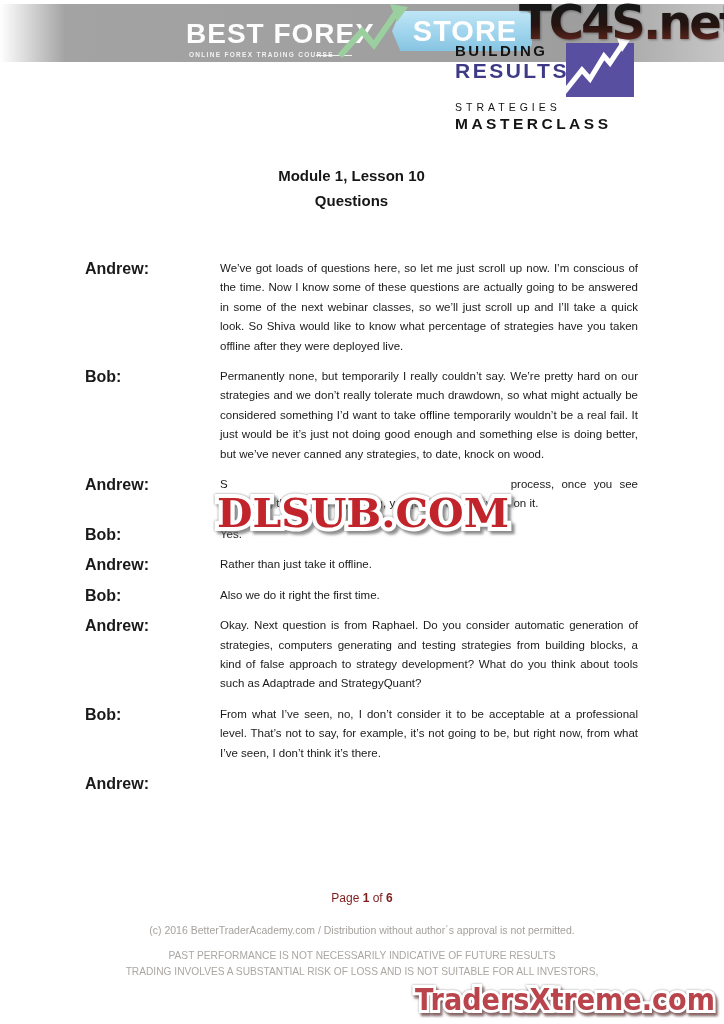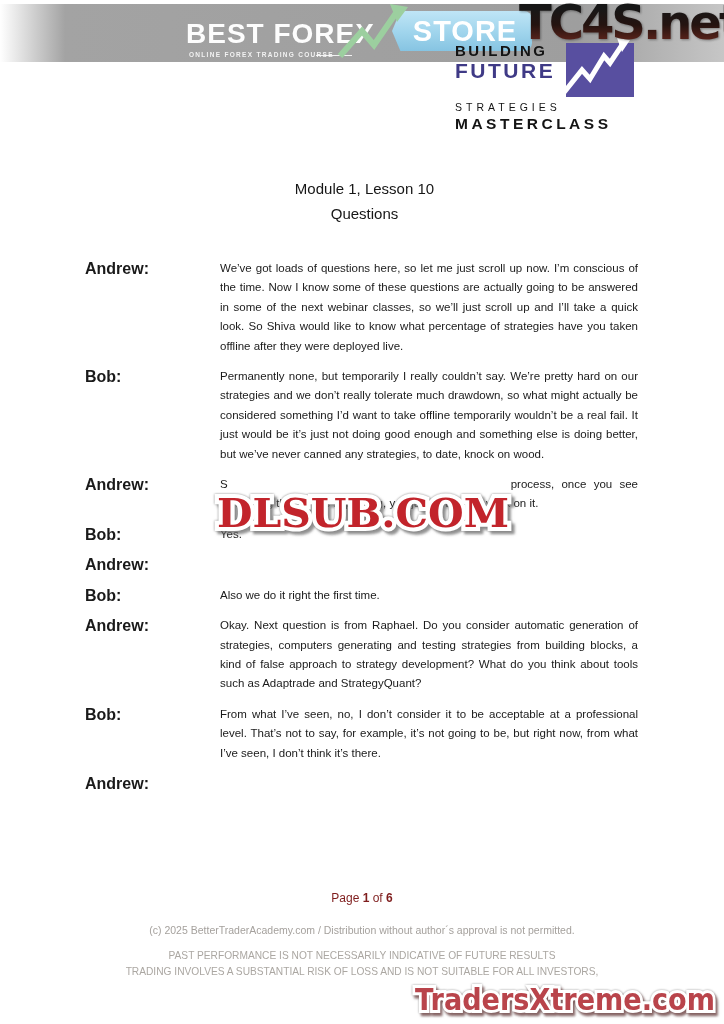--- a/index.html
+++ b/index.html
@@ -46,22 +46,22 @@
   
   .mc-logo { position:absolute; left:455px; top:42px; }
   .mc-building { font-size:15px; font-weight:bold; letter-spacing:2.5px; color:#141414; }
   .mc-robust { font-size:21px; font-weight:bold; letter-spacing:2.5px; color:#3f3a86; margin-top:0px; }
   .mc-strategies { font-size:10.5px; letter-spacing:4px; color:#141414; margin-top:18px; }
   .mc-masterclass { font-size:15.5px; font-weight:bold; letter-spacing:3.5px; color:#141414; margin-top:2px; }
   .mc-square { position:absolute; left:556px; top:38px; overflow:visible; }
 
   
   .doc-title, .doc-subtitle {
-    position:absolute; left:0; width:703px; text-align:center; margin:13px;
-    font-size:15px; font-weight:normal; color:#161616;
+    position:absolute; left:0; width:703px; text-align:center; margin:0;
+    font-size:15px; font-weight:bold; color:#161616;
   }
   .doc-title { top:167px; }
   .doc-subtitle { top:192px; }
 
   
   .dialog { position:absolute; left:85px; top:259px; width:553px; }
   .para { display:flex; margin-bottom:11px; }
   .speaker { width:135px; flex:0 0 135px; font-weight:bold; font-size:16px; line-height:19.4px; }
   .speech { flex:1; font-size:11.5px; line-height:19.4px; text-align:justify; }
   .covered-gap { display:inline-block; width:283px; height:1px; }
@@ -96,21 +96,21 @@
     </svg>
   </div>
 
   <svg class="mc-square" width="92" height="66" viewBox="0 0 92 66">
     <rect x="10" y="5" width="68" height="54" fill="#584fa0"></rect>
     <polyline points="2,62 26,32 34,41 48,18 54,25 66,7" fill="none" stroke="#ffffff" stroke-width="5" stroke-linejoin="miter"></polyline>
     <polygon points="61,0 74,2 66,14" fill="#ffffff"></polygon>
   </svg>
   <div class="mc-logo">
     <div class="mc-building">BUILDING</div>
-    <div class="mc-robust">FUTURE</div>
+    <div class="mc-robust">RESULTS</div>
     <div class="mc-strategies">STRATEGIES</div>
     <div class="mc-masterclass">MASTERCLASS</div>
   </div>
 
   <div class="tc4s">TC4S.net</div>
 
   <h1 class="doc-title">Module 1, Lesson 10</h1>
   <h2 class="doc-subtitle">Questions</h2>
 
   <div class="dialog">
@@ -125,40 +125,41 @@
     <div class="para">
       <div class="speaker">Andrew:</div>
       <div class="speech"><span>S</span><span class="covered-gap"></span><span>process, once you see something that needs improving, you just get in and work on it.</span></div>
     </div>
     <div class="para">
       <div class="speaker">Bob:</div>
       <div class="speech">Yes.</div>
     </div>
     <div class="para">
       <div class="speaker">Andrew:</div>
+      <div class="speech">Rather than just take it offline.</div>
     </div>
     <div class="para">
       <div class="speaker">Bob:</div>
       <div class="speech">Also we do it right the first time.</div>
     </div>
     <div class="para">
       <div class="speaker">Andrew:</div>
       <div class="speech">Okay. Next question is from Raphael. Do you consider automatic generation of strategies, computers generating and testing strategies from building blocks, a kind of false approach to strategy development? What do you think about tools such as Adaptrade and StrategyQuant?</div>
     </div>
     <div class="para">
       <div class="speaker">Bob:</div>
       <div class="speech">From what I’ve seen, no, I don’t consider it to be acceptable at a professional level. That’s not to say, for example, it’s not going to be, but right now, from what I’ve seen, I don’t think it’s there.</div>
     </div>
     <div class="para">
       <div class="speaker">Andrew:</div>
     </div>
   </div>
 
   <div class="page-label"><span>Page </span><b>1</b><span> of </span><b>6</b></div>
-  <div class="copyright">(c) 2025 BetterTraderAcademy.com / Distribution without author´s approval is not permitted.</div>
+  <div class="copyright">(c) 2016 BetterTraderAcademy.com / Distribution without author´s approval is not permitted.</div>
   <div class="disclaimer">
     <div>PAST PERFORMANCE IS NOT NECESSARILY INDICATIVE OF FUTURE RESULTS</div>
     <div>TRADING INVOLVES A SUBSTANTIAL RISK OF LOSS AND IS NOT SUITABLE FOR ALL INVESTORS,</div>
   </div>
 
   <svg class="wm-dlsub" width="320" height="52" viewBox="0 0 320 52">
     <text x="160" y="40" text-anchor="middle" font-family="DejaVu Serif, serif" font-size="39" font-weight="bold" fill="#c2242b" stroke="#ffffff" stroke-width="8" paint-order="stroke" textLength="292" lengthAdjust="spacingAndGlyphs">DLSUB.COM</text>
   </svg>
   <svg class="wm-traders" width="320" height="46" viewBox="0 0 320 46">
     <text x="160" y="33" text-anchor="middle" font-family="DejaVu Sans, sans-serif" font-size="30" font-weight="bold" fill="#b9444b" stroke="#ffffff" stroke-width="6" paint-order="stroke" textLength="300" lengthAdjust="spacingAndGlyphs">TradersXtreme.com</text>

